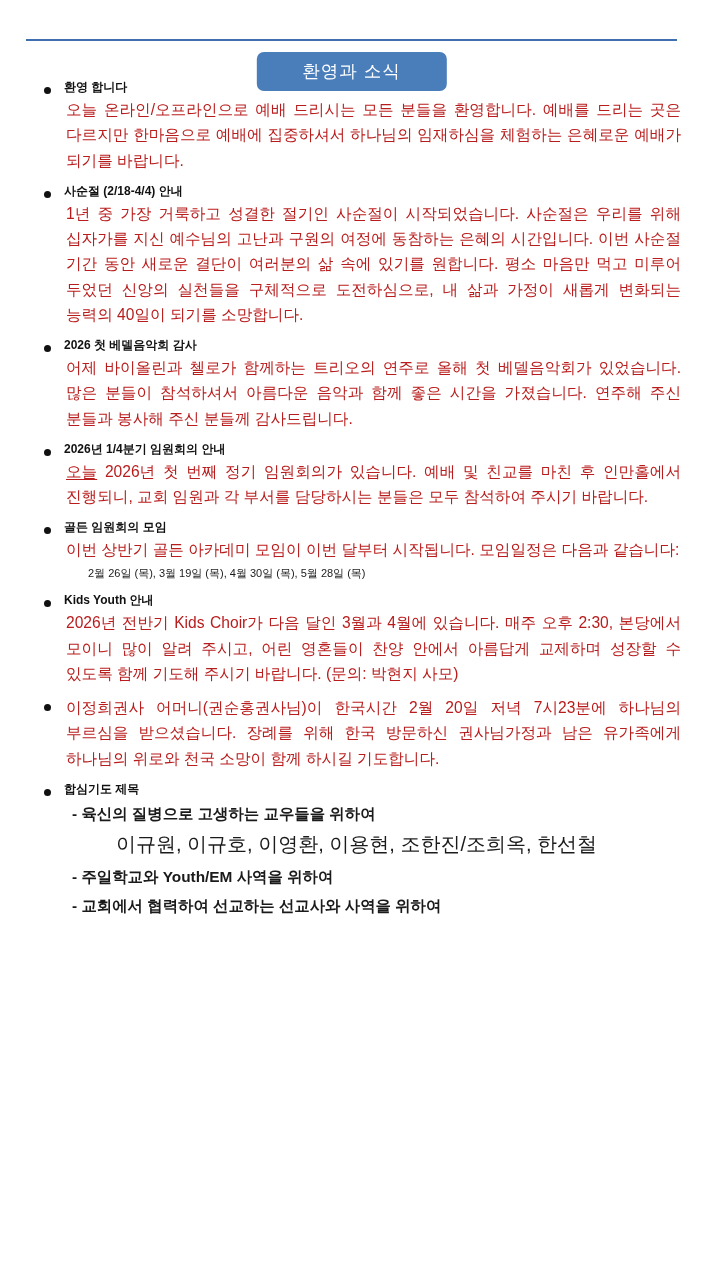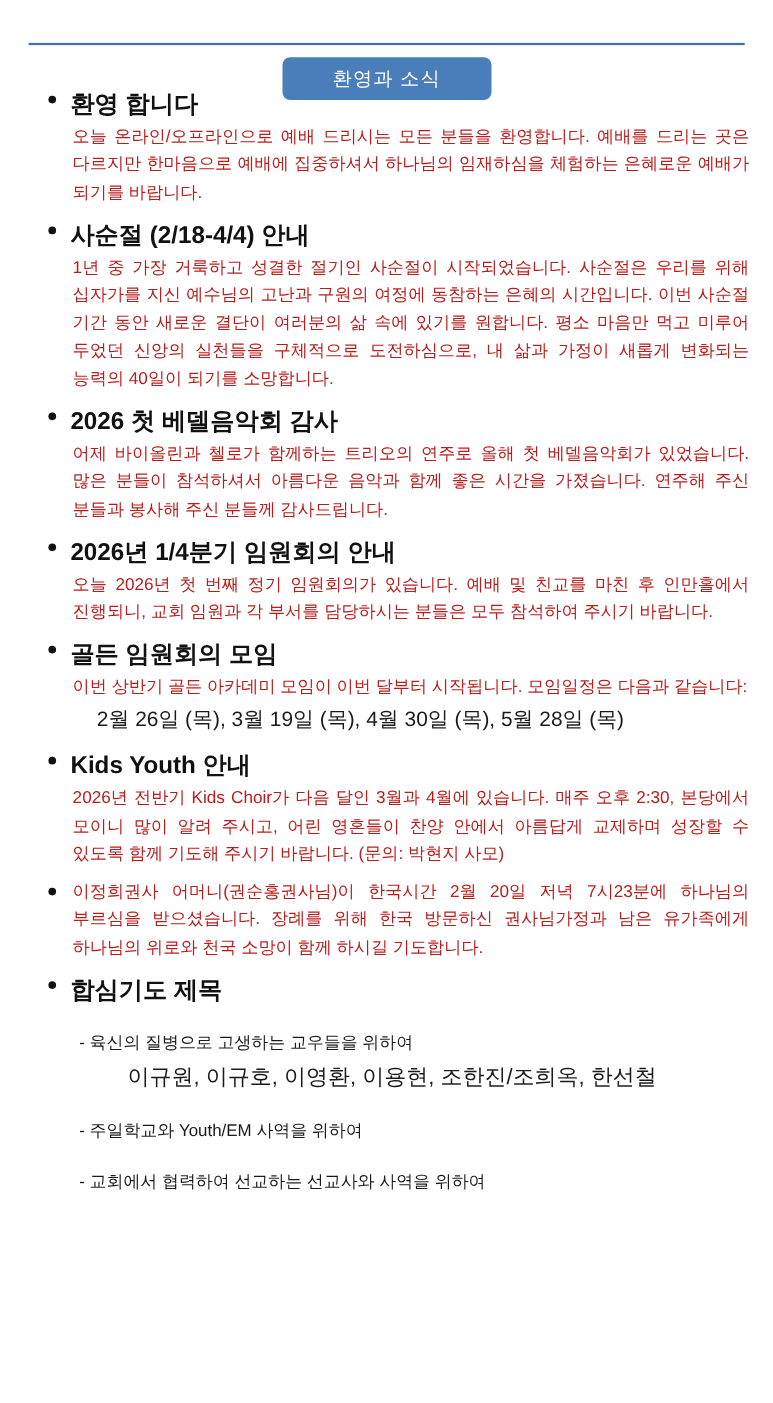--- a/index.html
+++ b/index.html
@@ -63,48 +63,50 @@
     content: "";
     position: absolute;
     left: 8px;
     top: 9px;
     width: 7px;
     height: 7px;
     border-radius: 50%;
     background: #111111;
   }
   .item-title {
-    font-size: 22px;
+    font-size: 12px;
     font-weight: bold;
     line-height: 1.5;
     color: #111111;
     margin-bottom: 1px;
   }
   .item-body {
     font-size: 15.6px;
     line-height: 1.62;
     color: #b91c1c;
     padding-left: 2px;
     text-align: justify;
     word-break: keep-all;
   }
   .item-body .u {
+    text-decoration: underline;
     text-underline-offset: 2px;
   }
   .sub-line {
-    font-size: 19px;
+    font-size: 11px;
     line-height: 1.62;
     padding-left: 24px;
     margin-top: 2px;
   }
   .prayer-line {
     font-size: 15.4px;
     line-height: 1.7;
     padding-left: 8px;
-    margin-top: 20px;
+    margin-top: 3px;
+    font-weight: bold;
   }
   .prayer-names {
     font-size: 20px;
     line-height: 1.7;
     padding-left: 52px;
   }
 </style>
 </head>
 <body>
 

